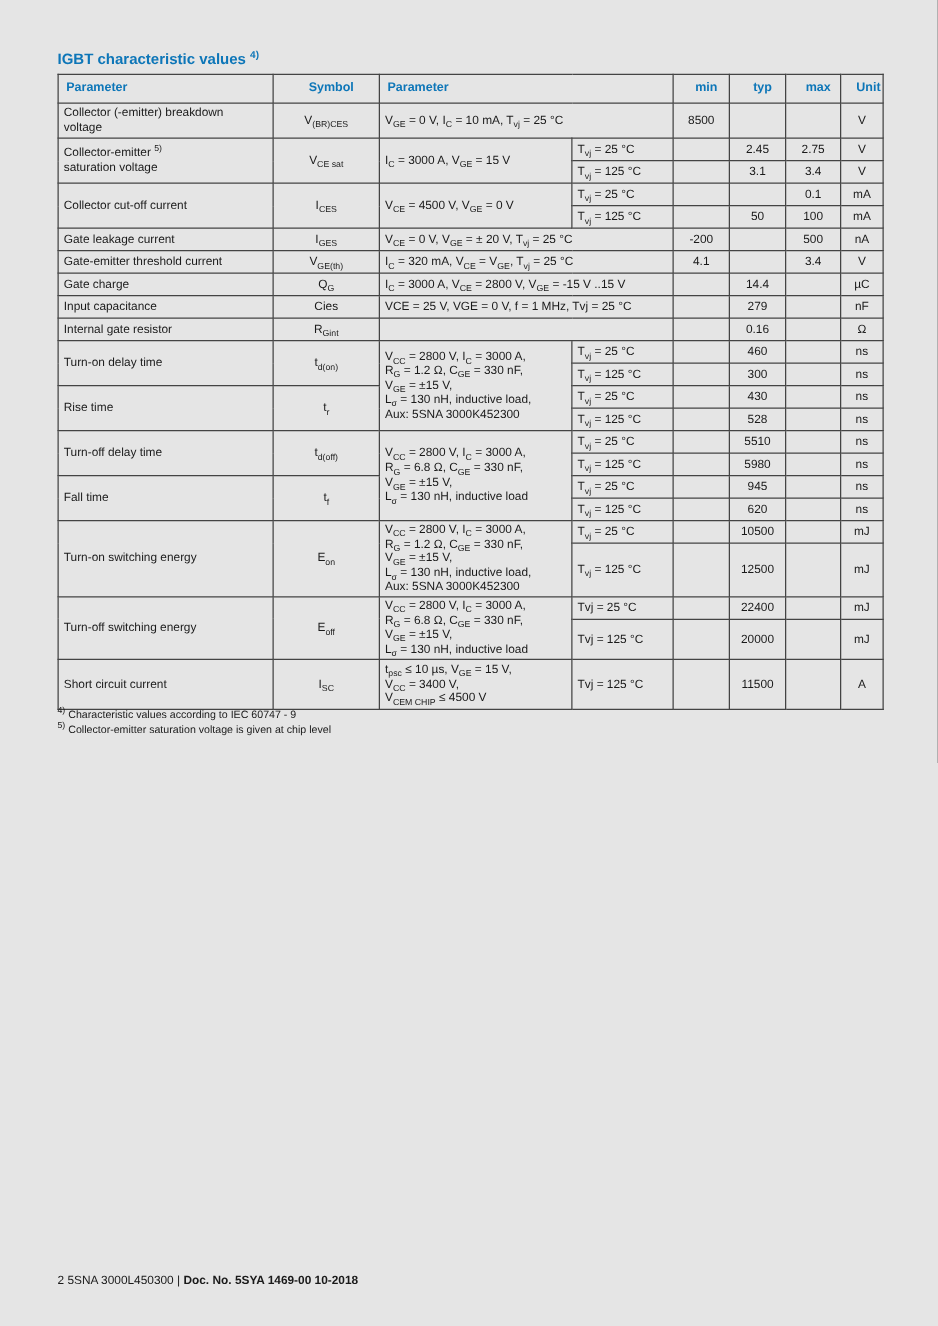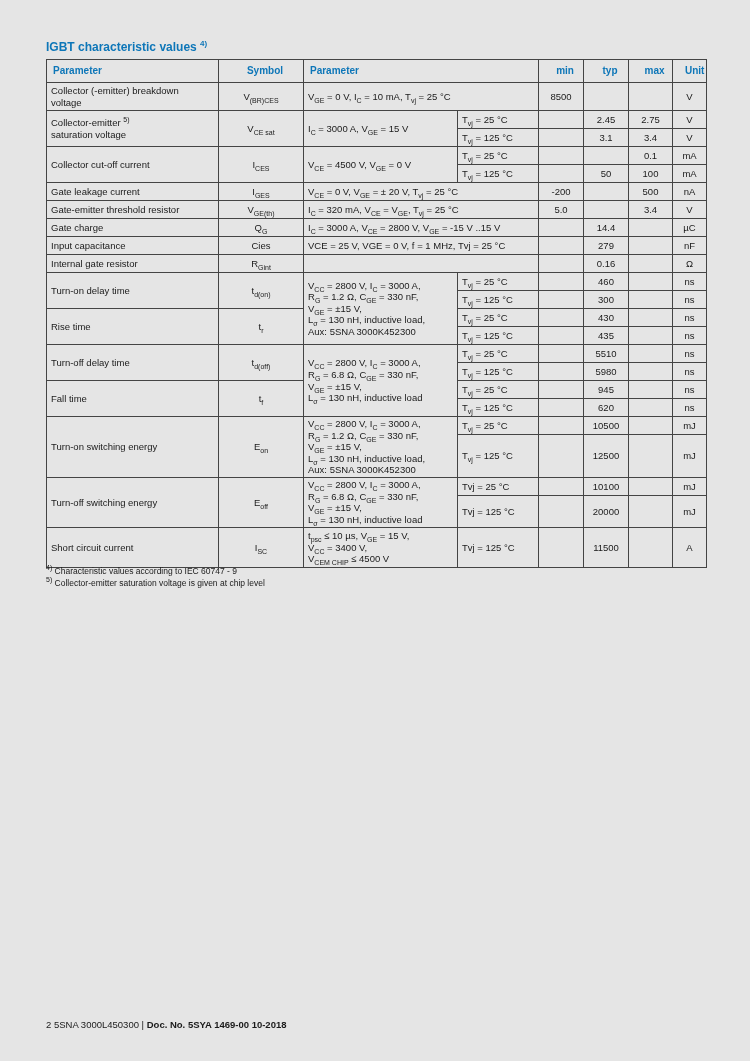--- a/index.html
+++ b/index.html
@@ -107,24 +107,24 @@
       <td class="c-param">Gate leakage current</td>
       <td class="c-sym">I<sub>GES</sub></td>
       <td class="c-cond" colspan="2">V<sub>CE</sub> = 0 V, V<sub>GE</sub> = ± 20 V, T<sub>vj</sub> = 25 °C</td>
       <td class="c-val">-200</td>
       <td class="c-val"></td>
       <td class="c-val">500</td>
       <td class="c-val">nA</td>
     </tr>
 
     <tr class="rh18">
-      <td class="c-param">Gate-emitter threshold resistor</td>
+      <td class="c-param">Gate-emitter threshold current</td>
       <td class="c-sym">V<sub>GE(th)</sub></td>
       <td class="c-cond" colspan="2">I<sub>C</sub> = 320 mA, V<sub>CE</sub> = V<sub>GE</sub>, T<sub>vj</sub> = 25 °C</td>
-      <td class="c-val">5.0</td>
+      <td class="c-val">4.1</td>
       <td class="c-val"></td>
       <td class="c-val">3.4</td>
       <td class="c-val">V</td>
     </tr>
 
     <tr class="rh18">
       <td class="c-param">Gate charge</td>
       <td class="c-sym">Q<sub>G</sub></td>
       <td class="c-cond" colspan="2">I<sub>C</sub> = 3000 A, V<sub>CE</sub> = 2800 V, V<sub>GE</sub> = -15 V ..15 V</td>
       <td class="c-val"></td>
@@ -179,21 +179,21 @@
       <td class="c-sym" rowspan="2">t<sub>r</sub></td>
       <td class="c-tvj">T<sub>vj</sub> = 25 °C</td>
       <td class="c-val"></td>
       <td class="c-val">430</td>
       <td class="c-val"></td>
       <td class="c-val">ns</td>
     </tr>
     <tr class="rh18">
       <td class="c-tvj">T<sub>vj</sub> = 125 °C</td>
       <td class="c-val"></td>
-      <td class="c-val">435</td>
+      <td class="c-val">528</td>
       <td class="c-val"></td>
       <td class="c-val">ns</td>
     </tr>
 
     <tr class="rh18">
       <td class="c-param" rowspan="2">Turn-off delay time</td>
       <td class="c-sym" rowspan="2">t<sub>d(off)</sub></td>
       <td class="c-cond" rowspan="4">V<sub>CC</sub> = 2800 V, I<sub>C</sub> = 3000 A,
 R<sub>G</sub> = 6.8 Ω, C<sub>GE</sub> = 330 nF,
 V<sub>GE</sub> = ±15 V,
@@ -252,21 +252,21 @@
 
     <tr class="rh18">
       <td class="c-param" rowspan="2">Turn-off switching energy</td>
       <td class="c-sym" rowspan="2">E<sub>off</sub></td>
       <td class="c-cond" rowspan="2">V<sub>CC</sub> = 2800 V, I<sub>C</sub> = 3000 A,
 R<sub>G</sub> = 6.8 Ω, C<sub>GE</sub> = 330 nF,
 V<sub>GE</sub> = ±15 V,
 L<sub>σ</sub> = 130 nH, inductive load</td>
       <td class="c-tvj">Tvj = 25 °C</td>
       <td class="c-val"></td>
-      <td class="c-val">10100</td>
+      <td class="c-val">22400</td>
       <td class="c-val"></td>
       <td class="c-val">mJ</td>
     </tr>
     <tr class="rh32">
       <td class="c-tvj">Tvj = 125 °C</td>
       <td class="c-val"></td>
       <td class="c-val">20000</td>
       <td class="c-val"></td>
       <td class="c-val">mJ</td>
     </tr>

